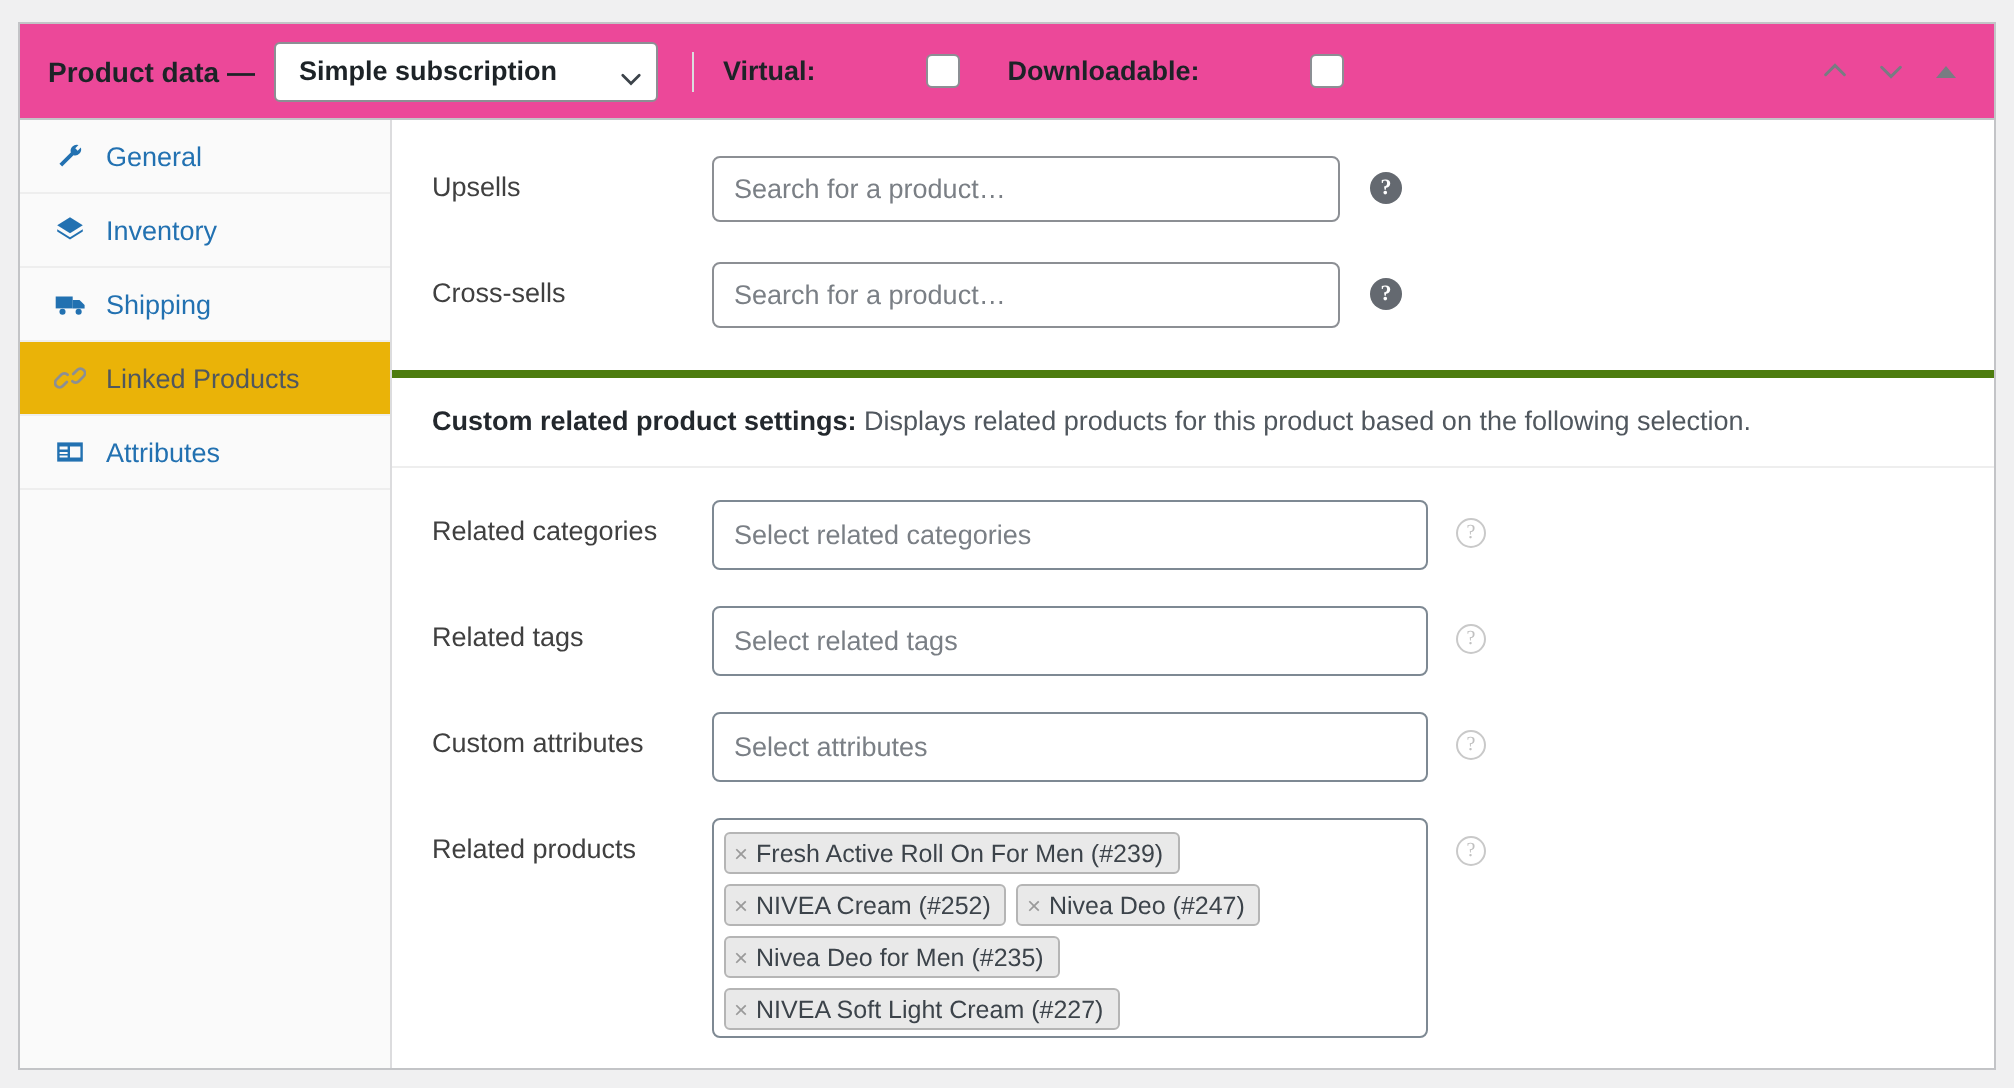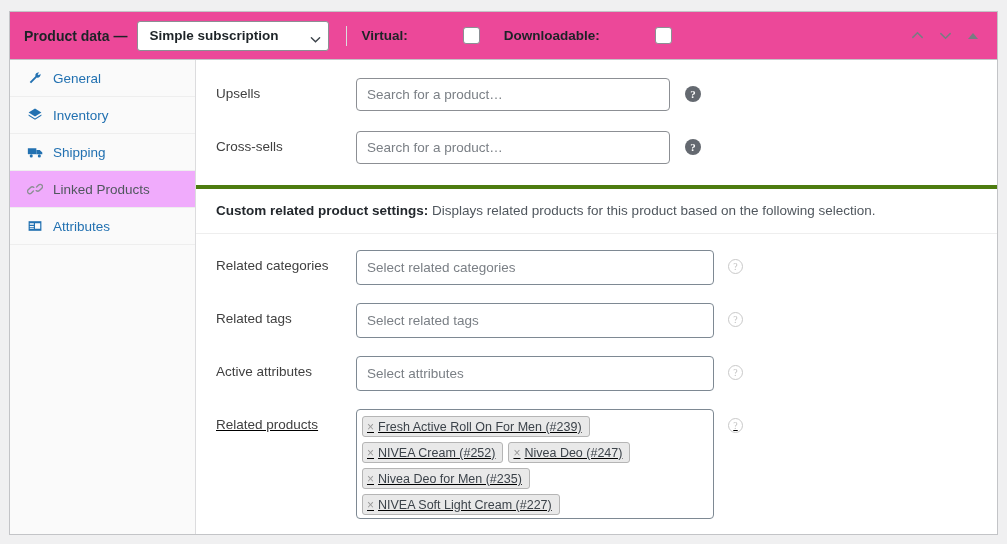--- a/index.html
+++ b/index.html
@@ -121,21 +121,21 @@
   }
   .nav-item .nav-icon {
     width: 18px; height: 18px;
     margin-right: 9px;
     display: flex; align-items: center; justify-content: center;
     color: #2271b1;
     flex: 0 0 18px;
   }
   .nav-item .nav-icon svg { display: block; }
   .nav-item.active {
-    background: #f0abfc;
+    background: #eab308;
     color: #50575e;
   }
   .nav-item.active .nav-icon { color: #8c8f94; }
 
   
   #content {
     flex: 1;
     padding: 0;
     position: relative;
     background: #fff;
@@ -378,28 +378,28 @@
 
       <div class="field-row" style="padding-top:18px;">
         <div class="field-label">Related tags</div>
         <div class="field-ctrl">
           <div class="txt-input select-input">Select related tags</div>
           <div class="help-light">?</div>
         </div>
       </div>
 
       <div class="field-row" style="padding-top:18px;">
-        <div class="field-label">Active attributes</div>
+        <div class="field-label">Custom attributes</div>
         <div class="field-ctrl">
           <div class="txt-input select-input">Select attributes</div>
           <div class="help-light">?</div>
         </div>
       </div>
 
-      <div class="field-row" style="padding-top:18px;text-decoration:underline;">
+      <div class="field-row" style="padding-top:18px;">
         <div class="field-label">Related products</div>
         <div class="field-ctrl">
           <div class="token-box" id="token-box">
               <span class="token">
                 <span class="tok-x">×</span>
                 <span>Fresh Active Roll On For Men (#239)</span>
               </span>
               <span class="token">
                 <span class="tok-x">×</span>
                 <span>NIVEA Cream (#252)</span>

